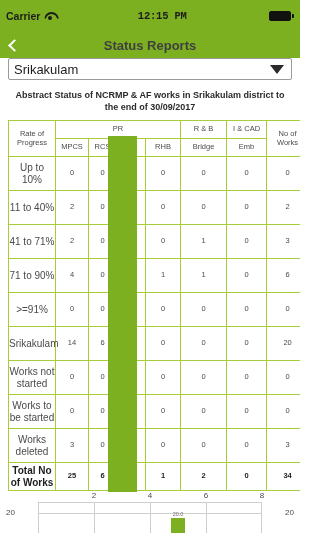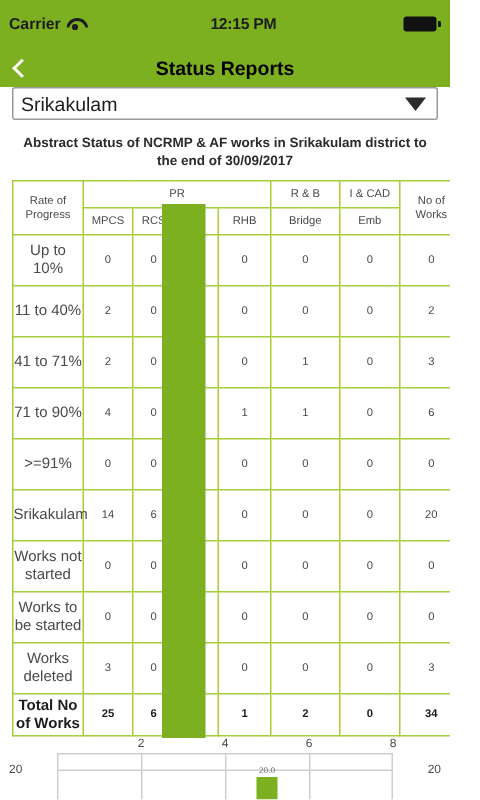--- a/index.html
+++ b/index.html
@@ -12,21 +12,21 @@
     position:relative;
   }
 
   
   .statusbar {
     height:18px; background:#7cb021;
     display:flex; align-items:center; justify-content:space-between;
     padding:16px 6px; color:#1d1d1d; font-size:10.5px; font-weight:600;
   }
   .sb-left { display:flex; align-items:center; gap:4px; }
-  .sb-center { font-size:10.5px; font-weight:700; letter-spacing:-0.2px; }
+  .sb-center { font-size:10.5px; font-weight:700; letter-spacing:-0.2px;font-family:Liberation Mono, monospace; }
   .wifi-icon { display:inline-block; width:11px; height:9px; position:relative; }
   .wifi-icon::before{
     content:""; position:absolute; left:0; top:0; width:11px; height:11px;
     border:2.2px solid #1d1d1d; border-radius:50%;
     clip-path: polygon(0 0, 100% 0, 100% 46%, 0 46%);
   }
   .wifi-icon::after{
     content:""; position:absolute; left:3.6px; top:4.6px; width:3.8px; height:3.8px;
     background:#1d1d1d; border-radius:50%;
   }
@@ -34,21 +34,21 @@
   .battery-body {
     width:22px; height:10px; background:#111; border:1px solid #111; border-radius:2px;
   }
   .battery-cap { width:2px; height:4px; background:#111; border-radius:0 1px 1px 0; }
 
   
   .navbar {
     height:26px; background:#7cb021; position:relative;
     display:flex; align-items:center; justify-content:center;
   }
-  .nav-title { color:#000000; font-size:13px; font-weight:700; }
+  .nav-title { color:#404040; font-size:13px; font-weight:700; }
   .back-btn {
     position:absolute; left:10px; top:0; height:26px;
     display:flex; align-items:center; cursor:pointer;
   }
   .chev {
     width:9px; height:9px; border-left:2px solid #fff; border-bottom:2px solid #fff;
     transform:rotate(45deg);
   }
 
   

